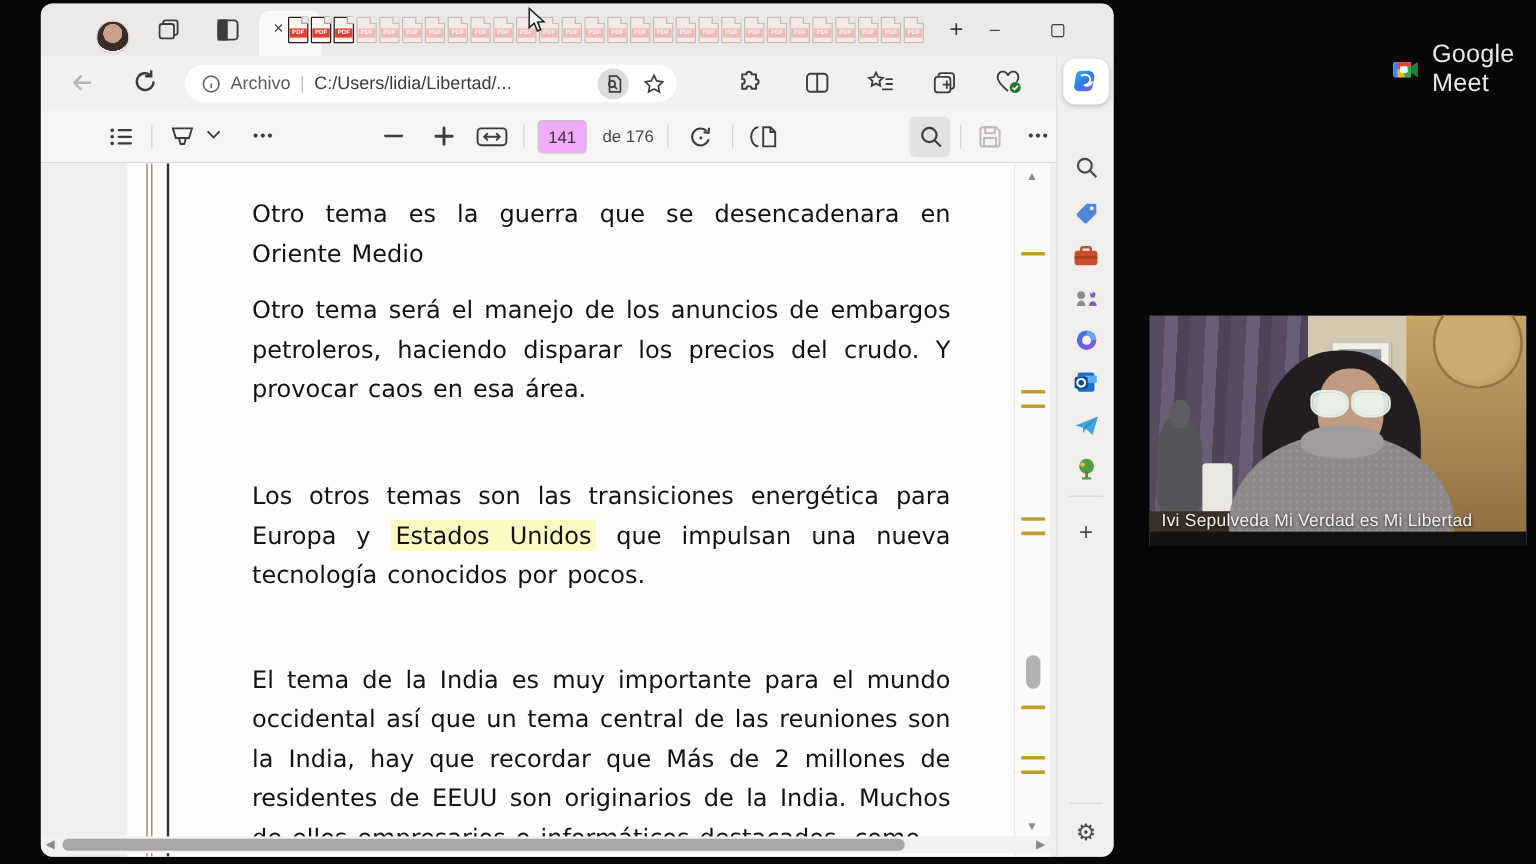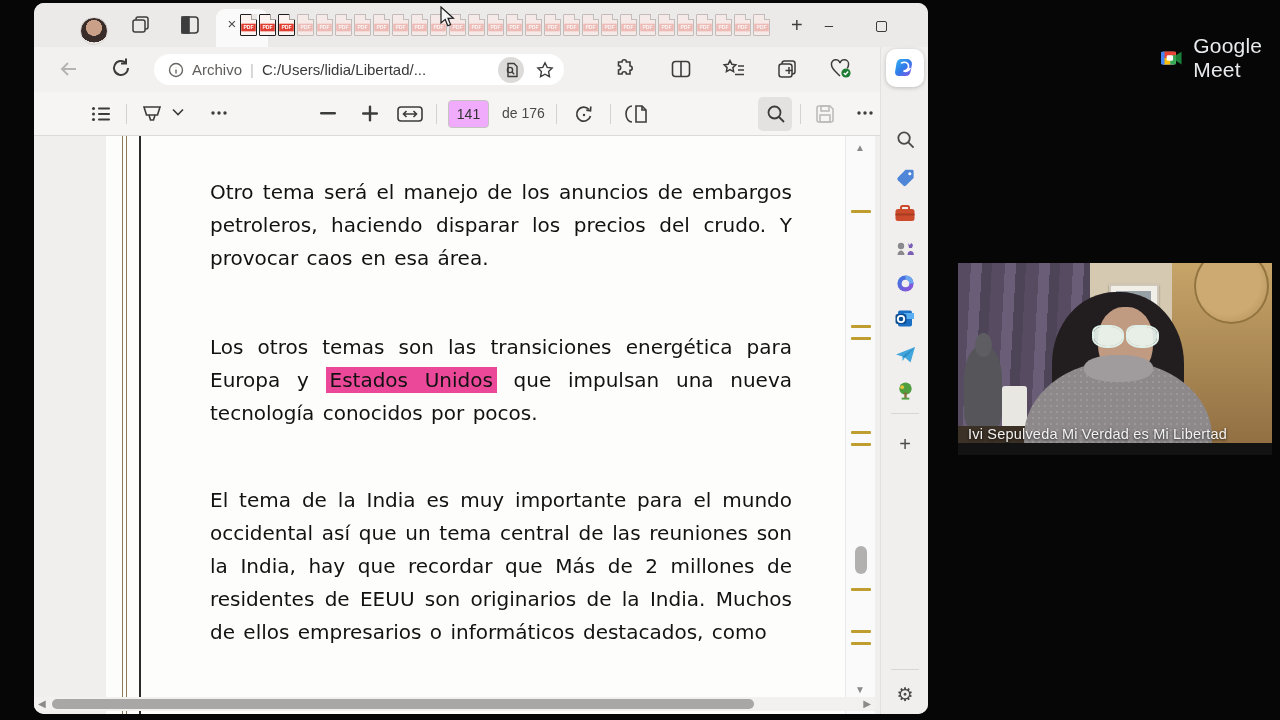--- a/index.html
+++ b/index.html
@@ -434,22 +434,23 @@
           </svg>
       </div>
     </div>
 
     <div class="viewer">
       <div class="page">
         <div class="mline1"></div>
         <div class="mline2"></div>
         <div class="mline3"></div>
         <div class="doctext">
+          <p class="p1">Otro tema es la guerra  que se desencadenara en Oriente Medio</p>
           <p class="p2">Otro tema será  el manejo de los anuncios de embargos petroleros, haciendo disparar los precios del crudo. Y provocar caos en esa área.</p>
-          <p class="p3"><span>Los otros temas son las transiciones energética para Europa y </span><span class="hl" style="background: #ec4899;">Estados Unidos</span><span> que impulsan una nueva tecnología conocidos por pocos.</span></p>
+          <p class="p3"><span>Los otros temas son las transiciones energética para Europa y </span><span class="hl" style="background: #fef9c3;">Estados Unidos</span><span> que impulsan una nueva tecnología conocidos por pocos.</span></p>
           <p class="p4">El tema de la India es muy importante para el mundo occidental así que un tema central de las reuniones son la India, hay que recordar que Más de 2 millones de residentes de EEUU son originarios de la India. Muchos de ellos empresarios o informáticos destacados, como</p>
         </div>
       </div>
 
       <div class="vscroll">
         <div class="arr" style="top:6px;">▲</div>
         <div class="goldmark" style="top:74px;"></div>
         <div class="goldmark" style="top:189px;"></div>
         <div class="goldmark" style="top:201px;"></div>
         <div class="goldmark" style="top:295px;"></div>

